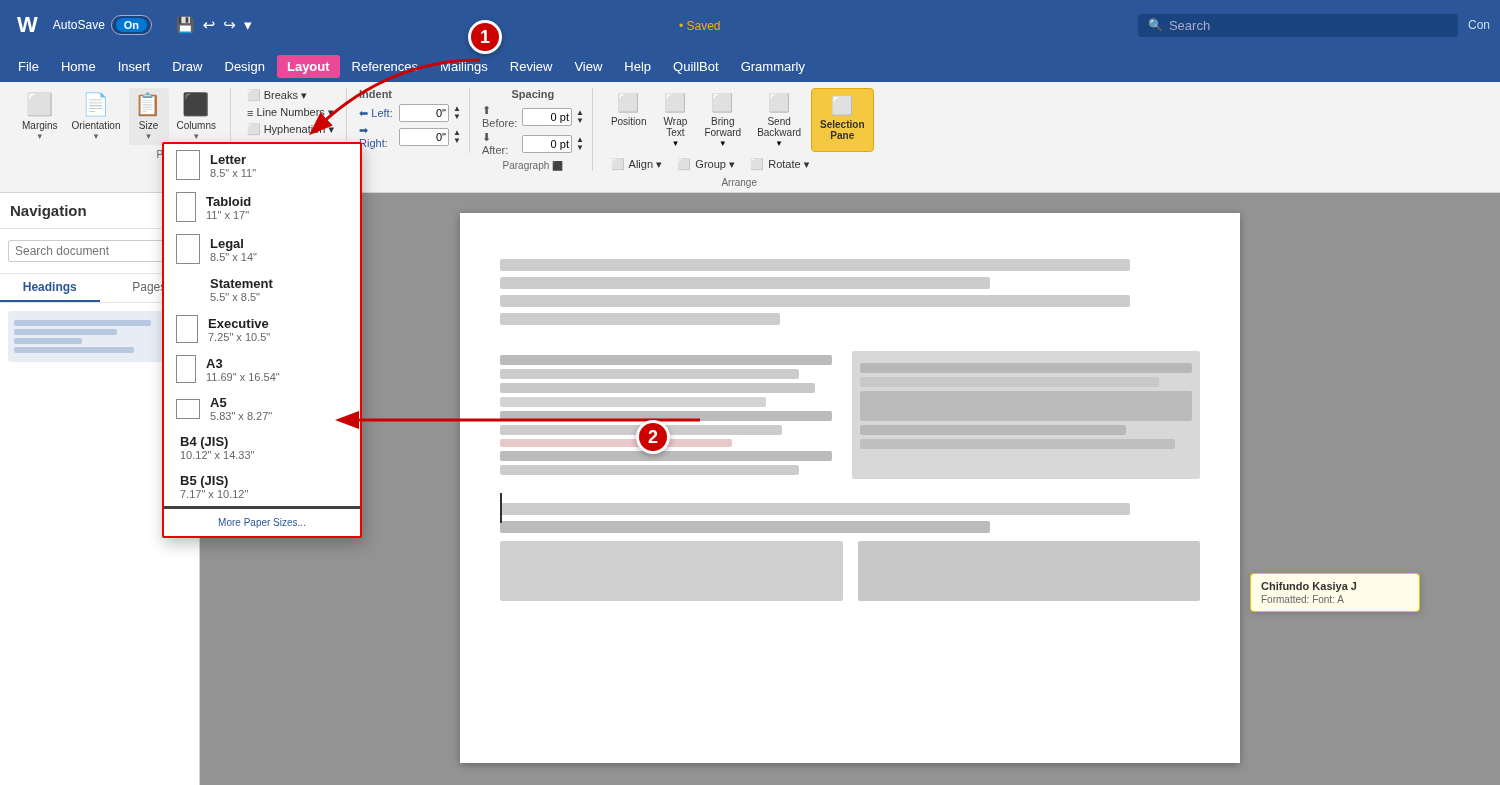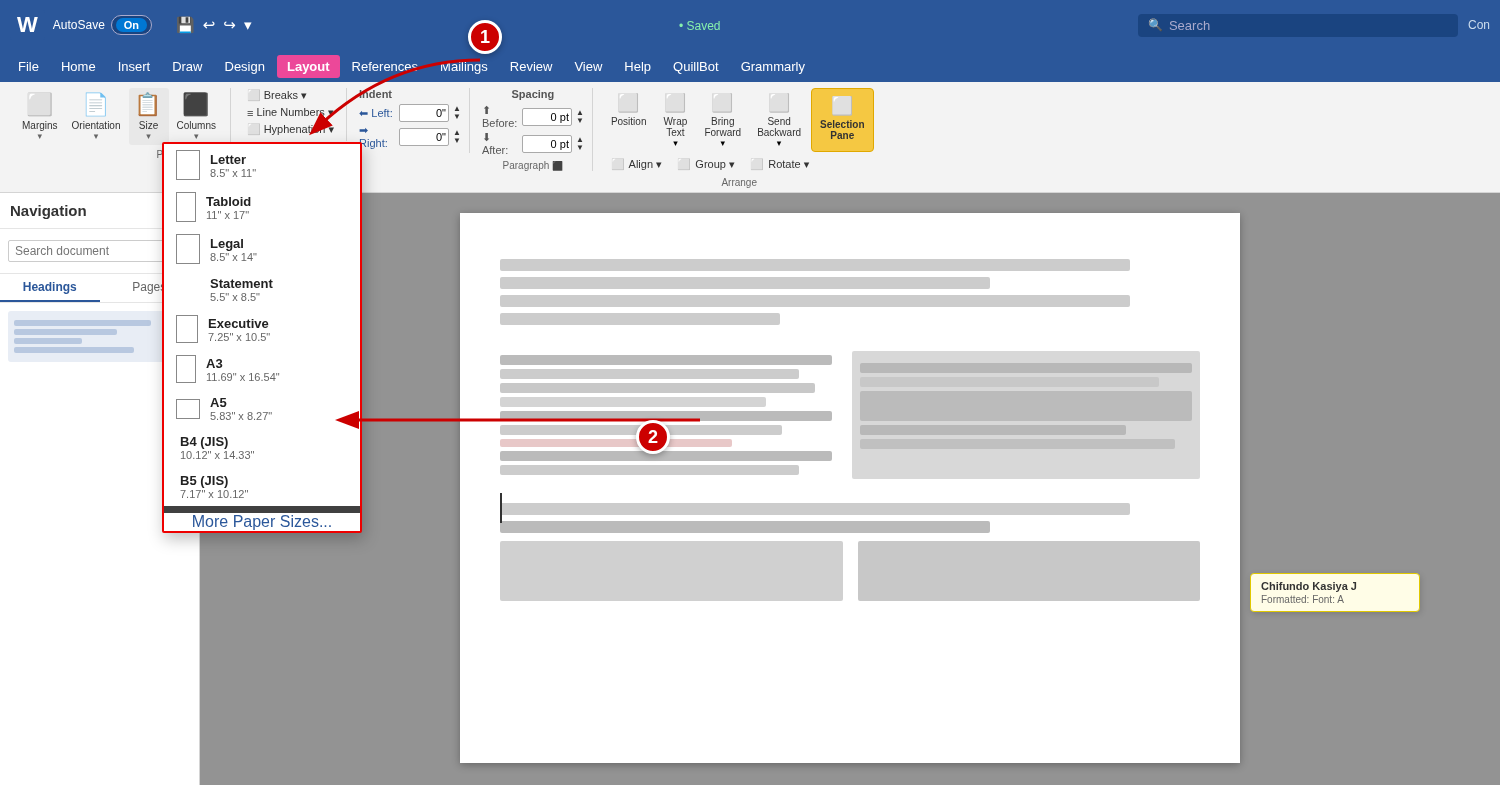--- a/index.html
+++ b/index.html
@@ -85,21 +85,21 @@
     
     .size-dropdown {
       position: absolute; left: 162px; top: 142px; z-index: 100;
       background: white; border: 2px solid #e00; border-radius: 2px;
       width: 185px; box-shadow: 2px 4px 12px rgba(0,0,0,0.25);
     }
     .size-item { display: flex; align-items: center; padding: 6px 12px; cursor: pointer; gap: 10px; }
     .size-info { display: flex; flex-direction: column; }
     .size-name { font-weight: 600; font-size: 13px; color: #222; }
     .size-dim { font-size: 11px; color: #666; }
-    .size-more { text-align: center; color: #2b579a; font-size: 16px; cursor: pointer; border-top: 7px solid #404040; }
+    .size-more { text-align: center; padding: 8px; color: #2b579a; font-size: 10px; cursor: pointer; border-top: 3px solid #404040; }
 
     
     .red-border { border: 2.5px solid #e00 !important; }
     .small-btn-col { display: flex; flex-direction: column; gap: 2px; }
     .break-btn { display: flex; align-items: center; gap: 3px; font-size: 11px; color: #333; cursor: pointer; padding: 1px 4px; border-radius: 2px; }
 
     .indent-left { color: #2b579a; }
     .spacing-label { color: #555; }
   </style>
 </head>
@@ -111,21 +111,21 @@
   <div class="toggle-switch" style="margin-left:6px; margin-right:14px;">
     <span class="toggle-on">On</span>
   </div>
   <div class="title-bar-icons">
     <span style="color:white; font-size:15px; cursor:pointer;">💾</span>
     <span style="color:white; font-size:15px; cursor:pointer;">↩</span>
     <span style="color:white; font-size:15px; cursor:pointer;">↪</span>
     <span style="color:white; font-size:15px; cursor:pointer;">▾</span>
   </div>
   <div class="doc-title">
-    <span style="color:#86efac; font-size:12px;">• Saved</span>
+    <span style="color:#eab308; font-size:12px;">• Saved</span>
   </div>
   <div class="search-box-title">
     <span style="color:#aac;">🔍</span>
     <input type="text" placeholder="Search" style="">
   </div>
   <div class="user-area">
     <span style="font-size:12px; color:#cde;">Con</span>
   </div>
 </div>
 

